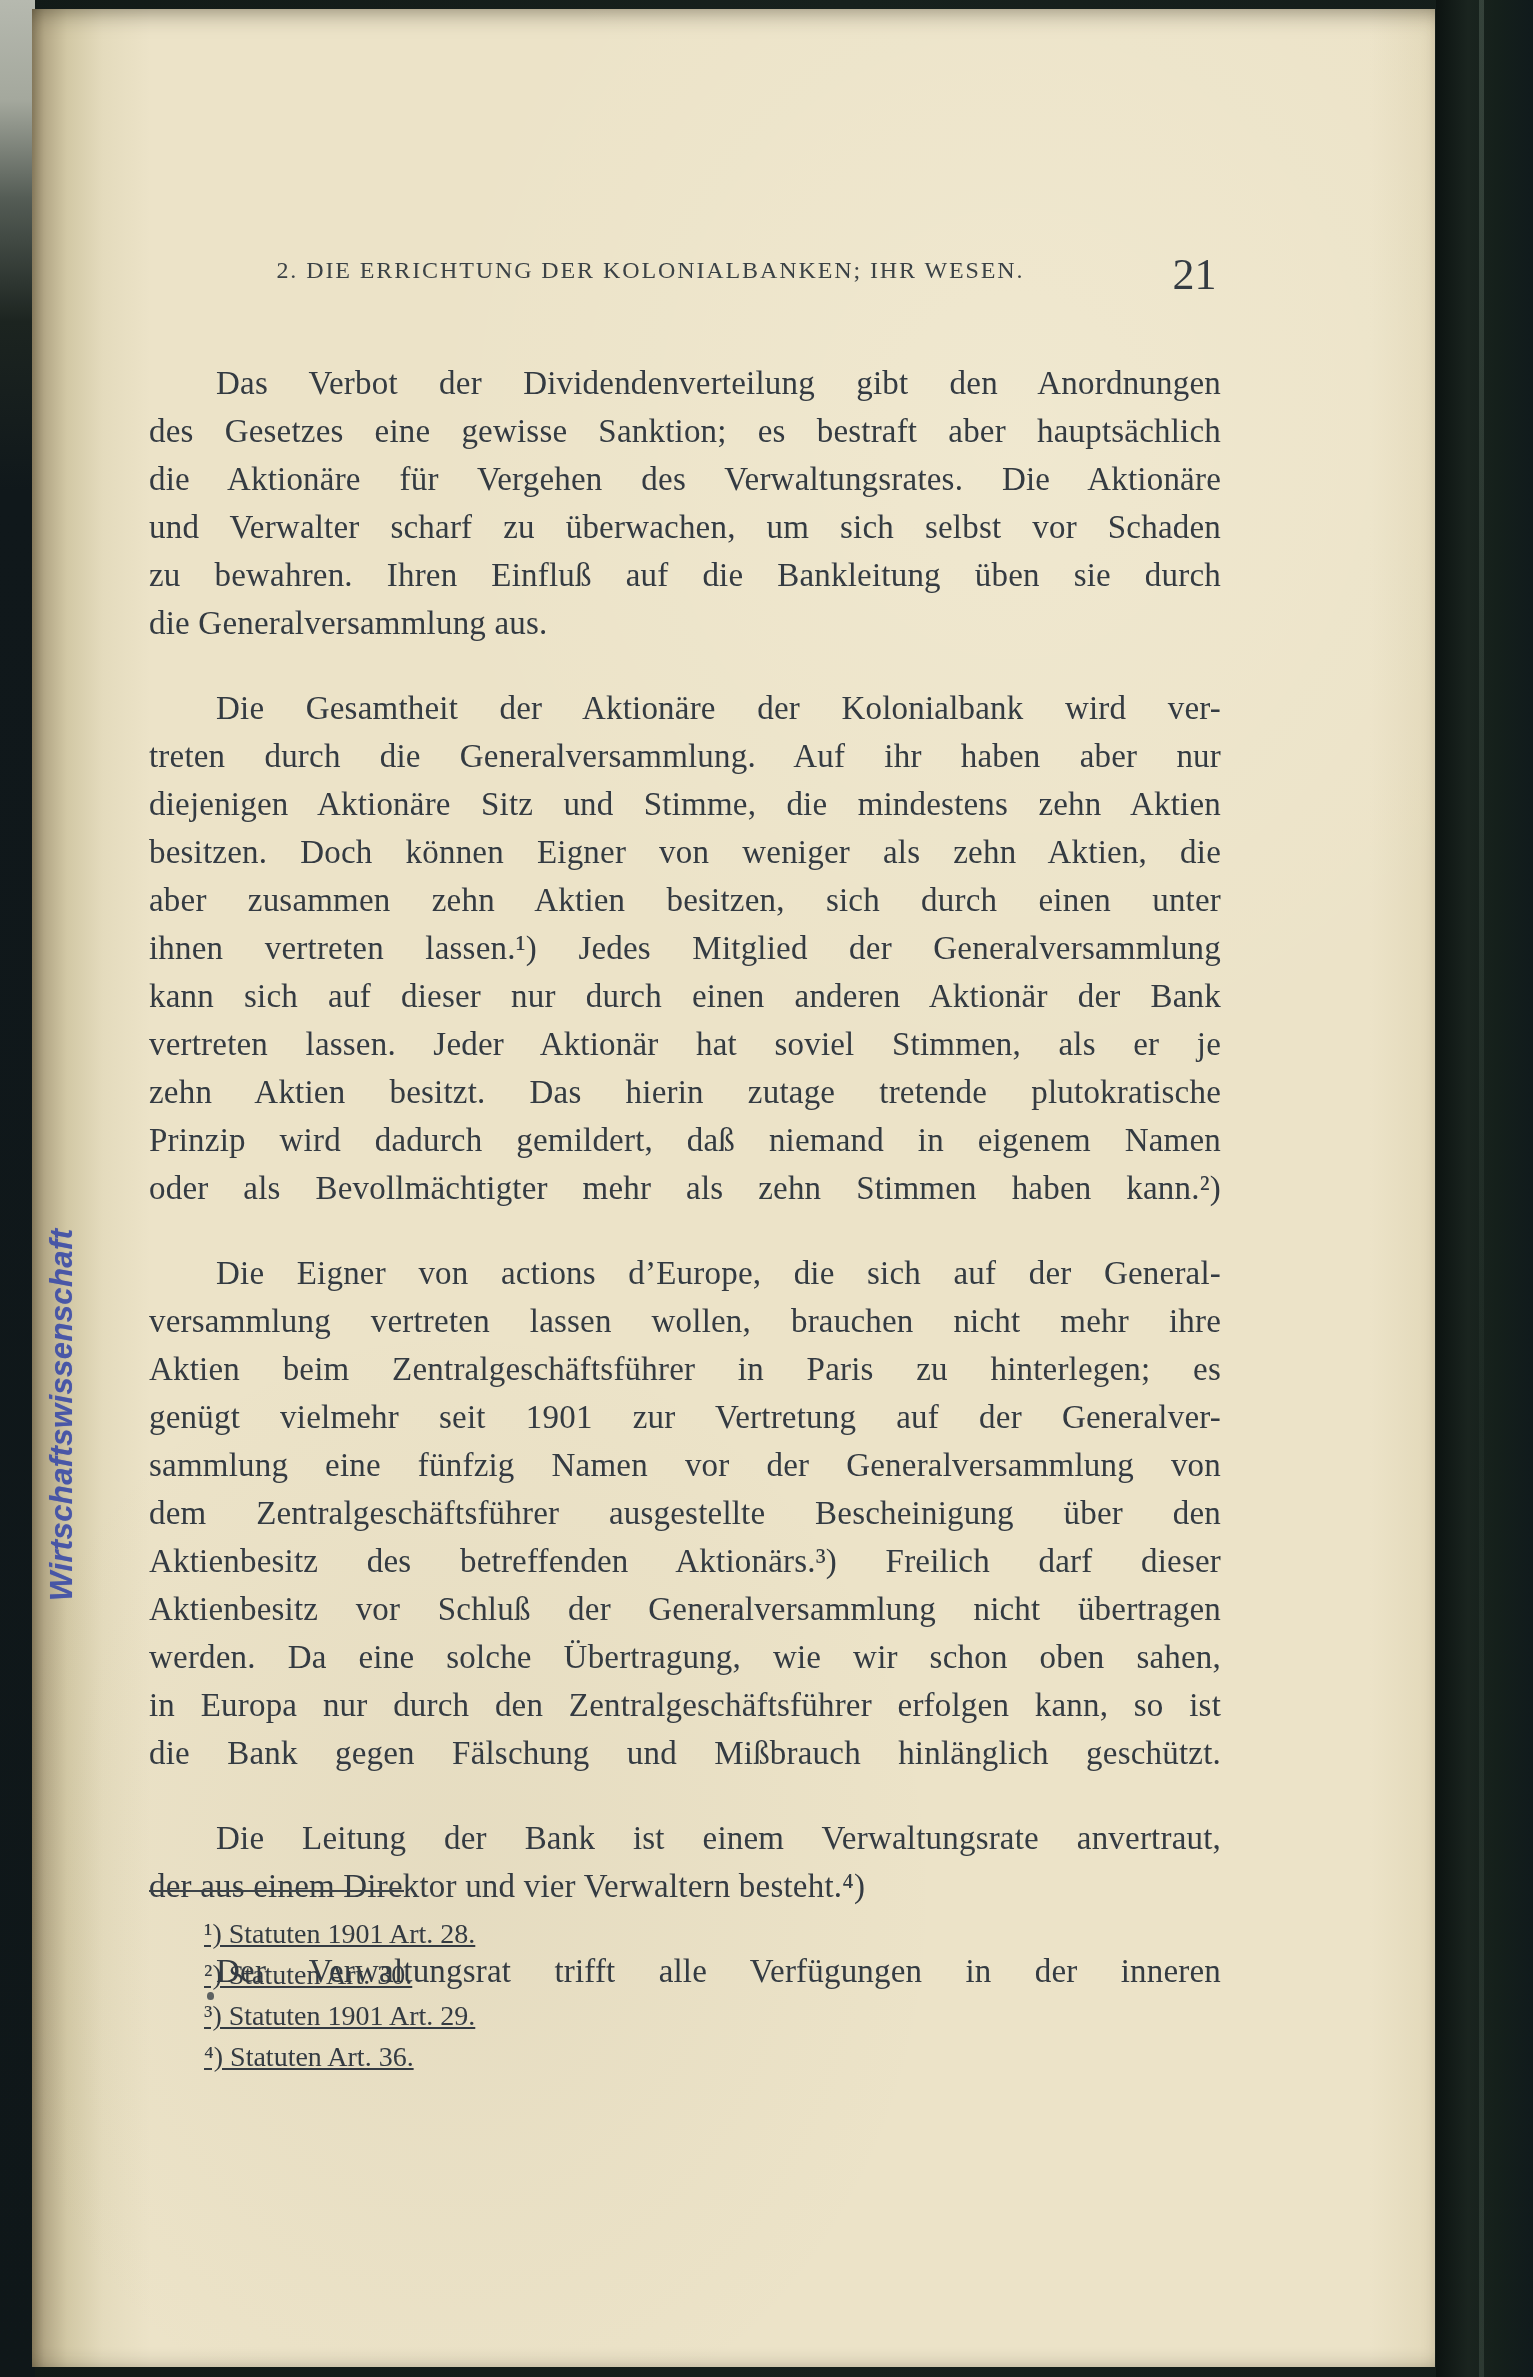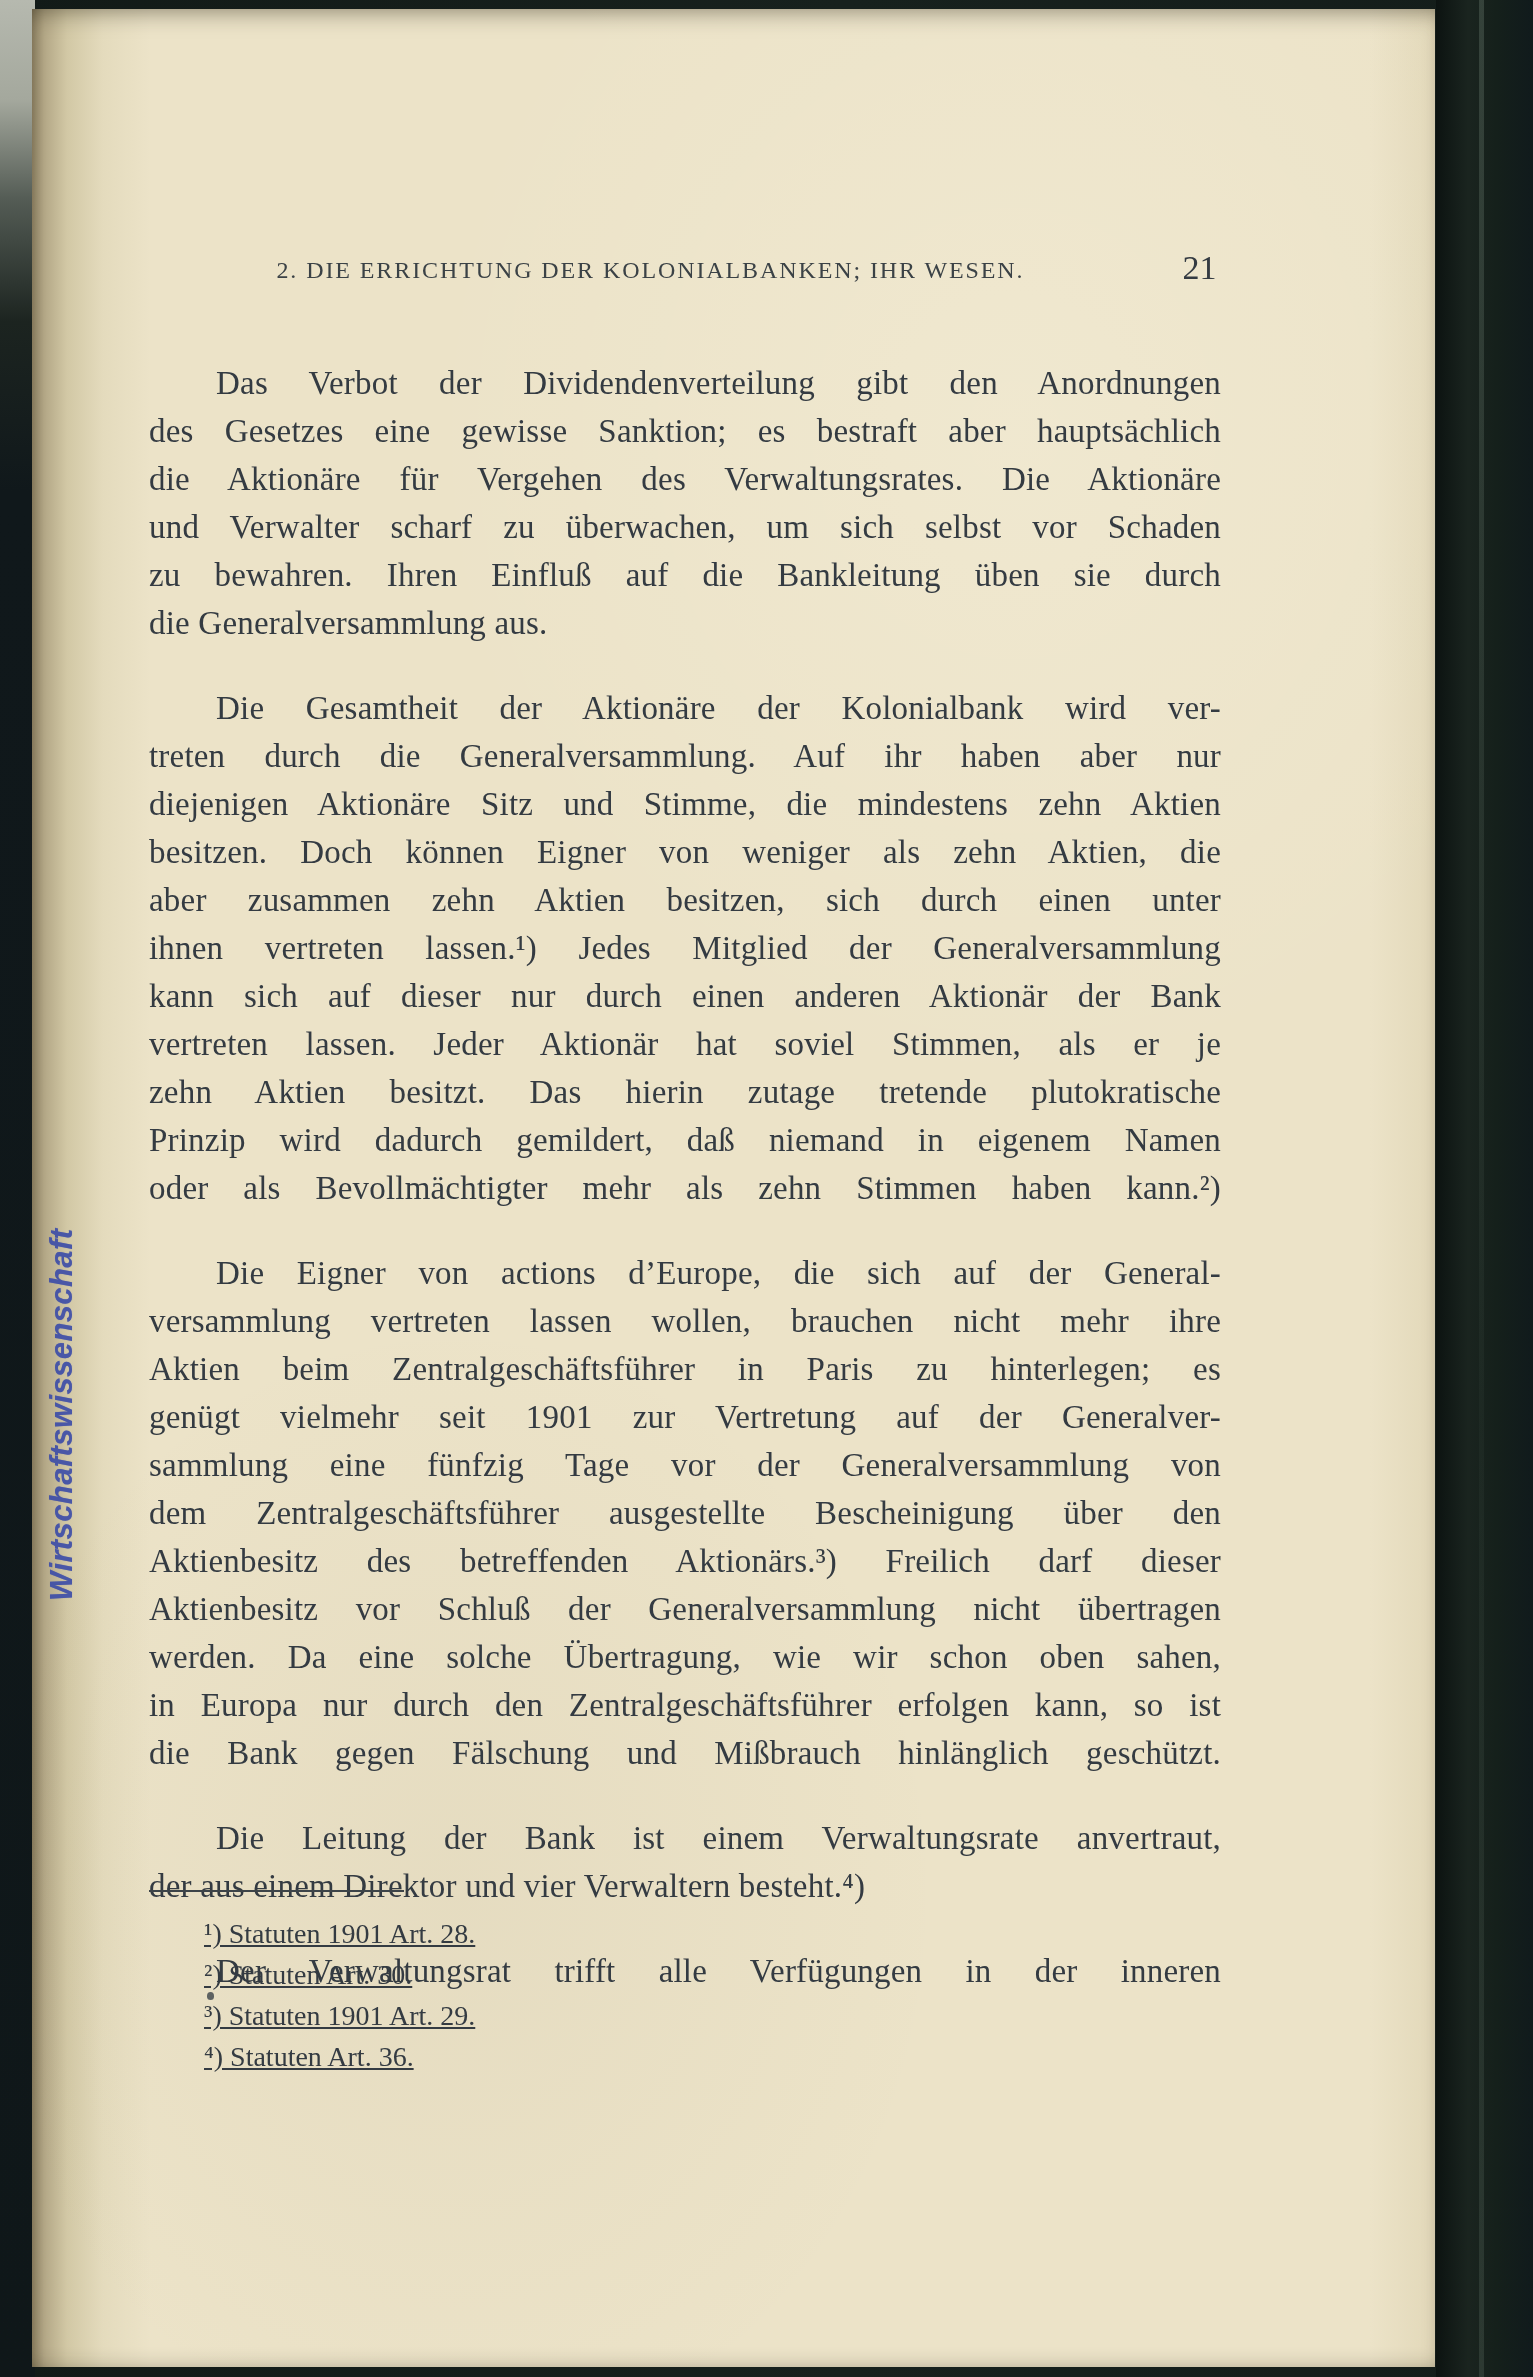--- a/index.html
+++ b/index.html
@@ -45,21 +45,21 @@
       radial-gradient(50% 35% at 30% 80%, rgba(120,105,70,.06), rgba(120,105,70,0) 70%);
   }
 
   
   .page-header{ position:absolute; left:117px; top:247px; width:1072px; height:49px; }
   .running-title{
     text-align:center; font-size:24px; line-height:1.2; letter-spacing:1.9px;
     color:#3b4246; padding-right:69px;
   }
   .page-number{
-    position:absolute; right:4.6px; top:-7.7px; font-size:34px; color:var(--ink,#343b42);
+    position:absolute; right:4.6px; top:-7.7px; font-size:44px; color:var(--ink,#343b42);
   }
 
   
   .body-text{
     position:absolute; left:117px; top:313px; width:1072px;
     font-size:33px; line-height:48px; color:var(--ink,#343b42);
     letter-spacing:0.2px;
   }
   .line{ text-align:justify; text-align-last:justify; white-space:normal; }
   .line.last{ text-align-last:left; }
@@ -123,21 +123,21 @@
           <div class="line">vertreten lassen. Jeder Aktionär hat soviel Stimmen, als er je</div>
           <div class="line">zehn Aktien besitzt. Das hierin zutage tretende plutokratische</div>
           <div class="line">Prinzip wird dadurch gemildert, daß niemand in eigenem Namen</div>
           <div class="line">oder als Bevollmächtigter mehr als zehn Stimmen haben kann.²)</div>
         </div>
         <div class="paragraph">
           <div class="line first">Die Eigner von actions d’Europe, die sich auf der General-</div>
           <div class="line">versammlung vertreten lassen wollen, brauchen nicht mehr ihre</div>
           <div class="line">Aktien beim Zentralgeschäftsführer in Paris zu hinterlegen; es</div>
           <div class="line">genügt vielmehr seit 1901 zur Vertretung auf der Generalver-</div>
-          <div class="line">sammlung eine fünfzig Tage vor der Generalversammlung von</div>
+          <div class="line">sammlung eine fünfzig Namen vor der Generalversammlung von</div>
           <div class="line">dem Zentralgeschäftsführer ausgestellte Bescheinigung über den</div>
           <div class="line">Aktienbesitz des betreffenden Aktionärs.³) Freilich darf dieser</div>
           <div class="line">Aktienbesitz vor Schluß der Generalversammlung nicht übertragen</div>
           <div class="line">werden. Da eine solche Übertragung, wie wir schon oben sahen,</div>
           <div class="line">in Europa nur durch den Zentralgeschäftsführer erfolgen kann, so ist</div>
           <div class="line">die Bank gegen Fälschung und Mißbrauch hinlänglich geschützt.</div>
         </div>
         <div class="paragraph">
           <div class="line first">Die Leitung der Bank ist einem Verwaltungsrate anvertraut,</div>
           <div class="line last">der aus einem Direktor und vier Verwaltern besteht.⁴)</div>

